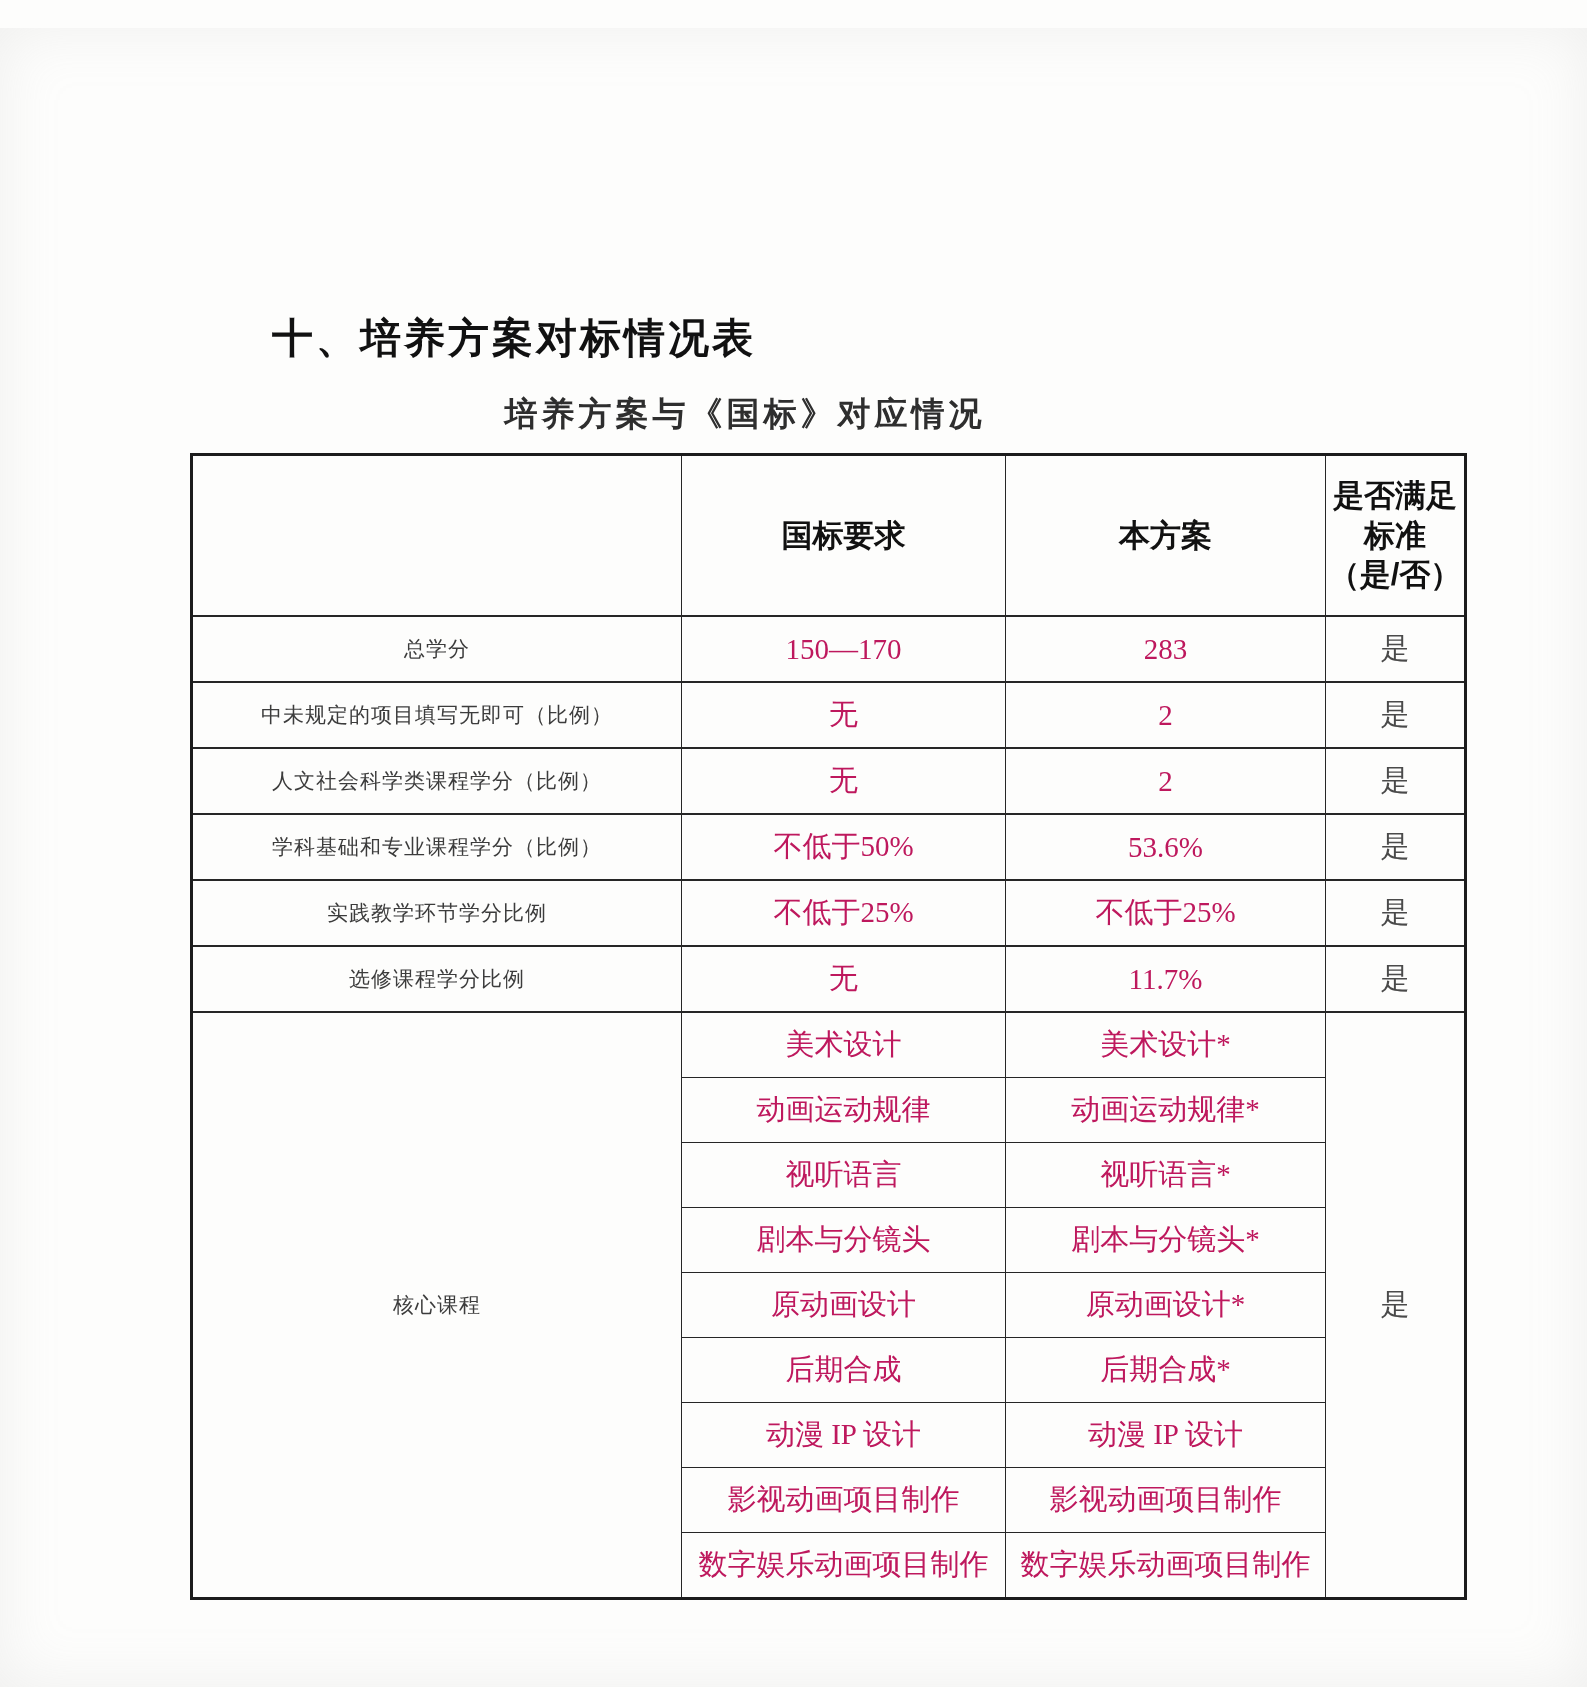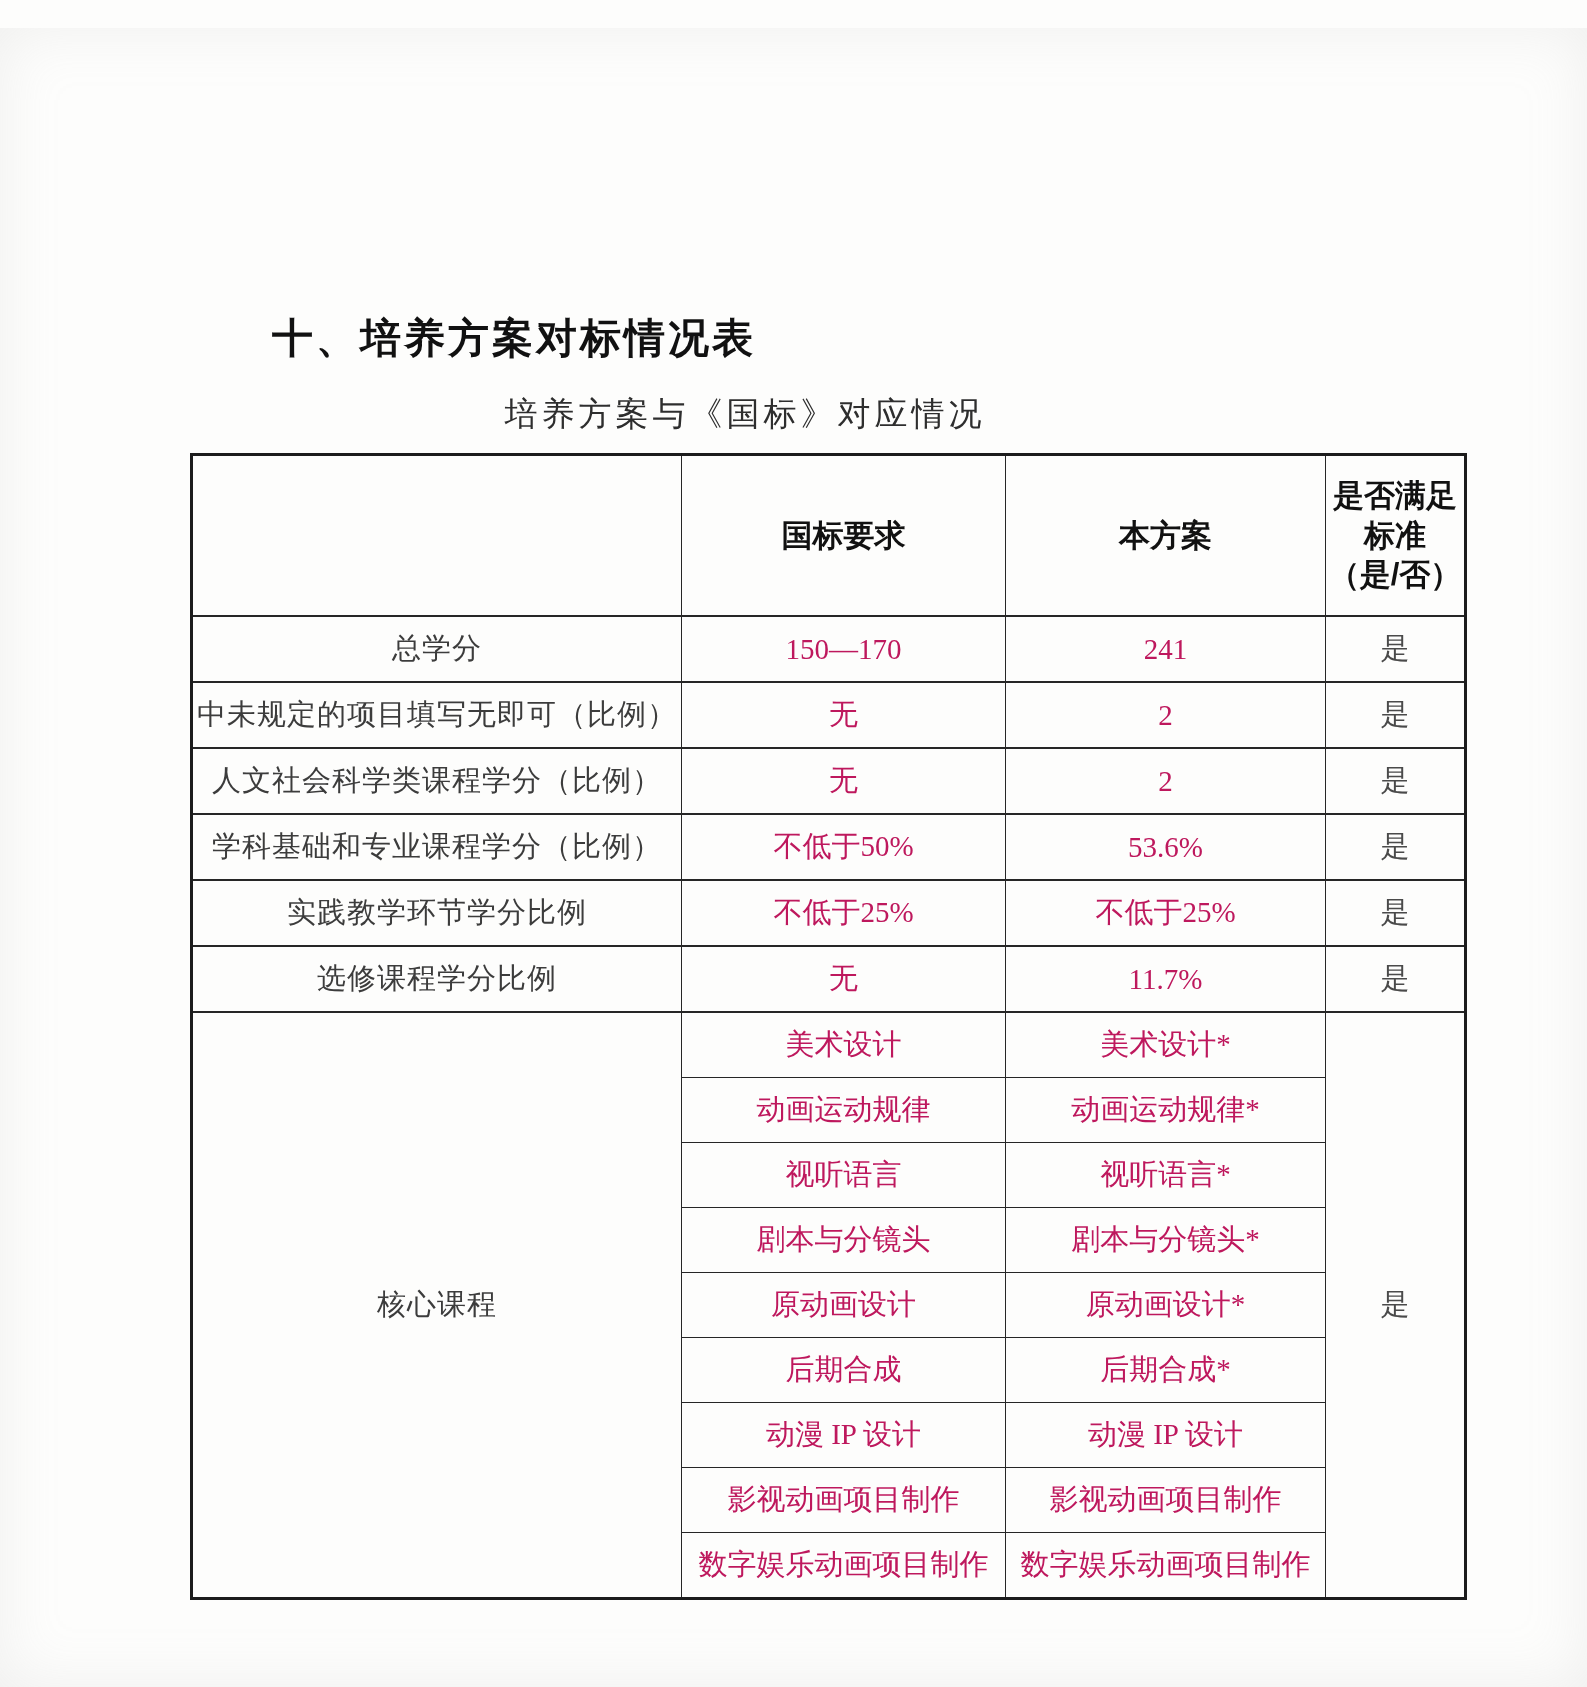--- a/index.html
+++ b/index.html
@@ -41,21 +41,21 @@
     white-space: nowrap;
   }
   .table-caption {
     position: absolute;
     left: 0;
     top: 364px;
     width: 1490px;
     text-align: center;
     font-size: 33px;
     letter-spacing: 4px;
-    font-weight: 400;
+    font-weight: 700;
     color: #2e2e2e;
     white-space: nowrap;
   }
   table.std-table {
     position: absolute;
     left: 190px;
     top: 425px;
     width: 1274px;
     border-collapse: collapse;
     table-layout: fixed;
@@ -85,21 +85,21 @@
   }
   td.head.multiline {
     white-space: pre-line;
     line-height: 1.28;
     padding: 20px 0;
     letter-spacing: 0px;
   }
   tr.row-upper td { border-bottom-width: 2px; }
 
   td.label {
-    font-size: 29px;
+    font-size: 21px;
     color: #3c3c3c;
     letter-spacing: 1px;
   }
   td.val {
     font-size: 29px;
     color: #be185d;
   }
   td.meets {
     font-size: 29px;
     color: #4a4a4a;
@@ -142,21 +142,21 @@
         <td class="head">国标要求</td>
         <td class="head">本方案</td>
         <td class="head multiline">是否满足
 标准
 （是/否）</td>
       </tr>
 
       <tr class="data-row row-upper">
         <td class="label">总学分</td>
         <td class="val">150—170</td>
-        <td class="val">241</td>
+        <td class="val">283</td>
         <td class="meets">是</td>
       </tr>
       <tr class="data-row row-upper">
         <td class="label">中未规定的项目填写无即可（比例）</td>
         <td class="val">无</td>
         <td class="val">2</td>
         <td class="meets">是</td>
       </tr>
       <tr class="data-row row-upper">
         <td class="label">人文社会科学类课程学分（比例）</td>

